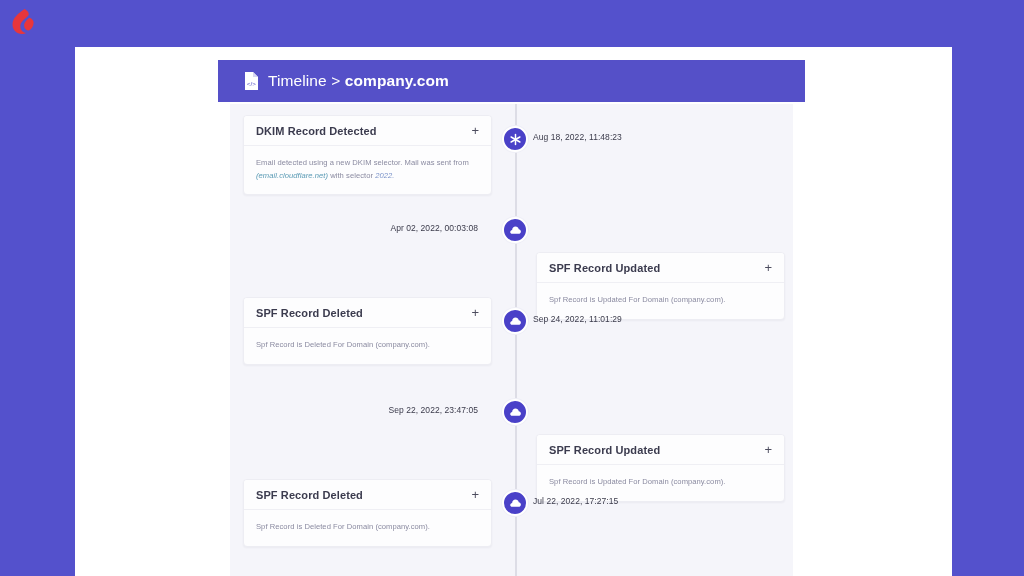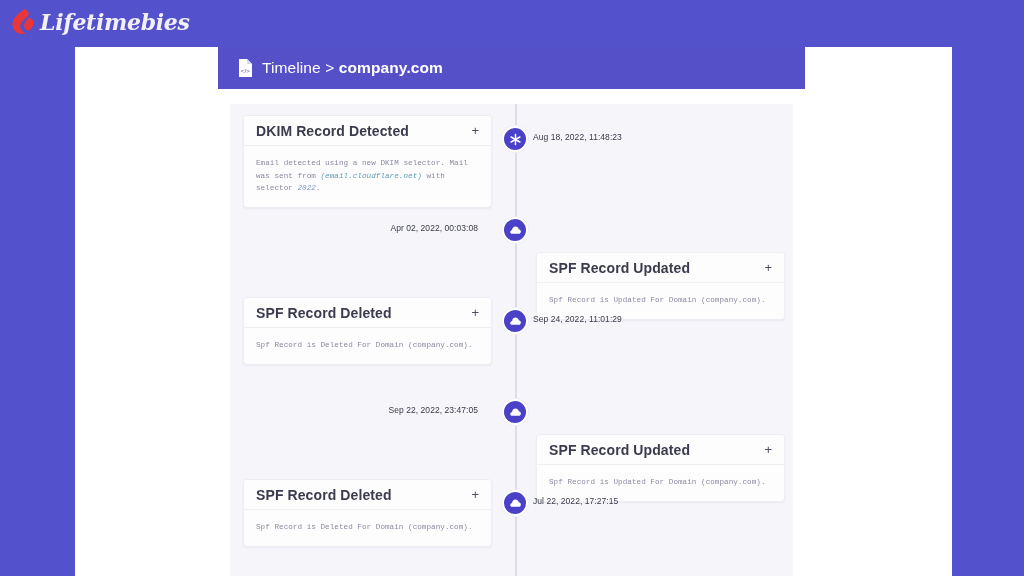--- a/index.html
+++ b/index.html
@@ -41,27 +41,27 @@
     top: 47px;
     width: 877px;
     height: 529px;
     background: #FFFFFF;
   }
 
   
   .app-header {
     position: absolute;
     left: 218px;
-    top: 47px;
+    top: 60px;
     width: 587px;
     height: 42px;
     background: #5550C8;
     display: flex;
     align-items: center;
-    padding-left: 20px;
+    padding-left: 26px;
     gap: 9px;
   }
   .doc-icon { width: 15px; height: 18px; display: block; flex: none; }
   .app-header-title {
     color: #FFFFFF;
     font-size: 15.5px;
     font-weight: 400;
     letter-spacing: 0.1px;
     white-space: nowrap;
   }
@@ -142,60 +142,58 @@
   .card-head {
     height: 30px;
     display: flex;
     align-items: center;
     justify-content: space-between;
     padding: 0 12px;
     border-bottom: 1px solid #EFEFF4;
     background: #FDFDFE;
   }
   .card-title {
-    font-size: 14px;
+    font-size: 11px;
     font-weight: 700;
     color: #3B3B4E;
     letter-spacing: 0.1px;
   }
   .card-plus {
     font-size: 13px;
     line-height: 1;
     color: #4C4C5E;
     font-weight: 400;
     cursor: pointer;
     user-select: none;
   }
   .card-body {
     padding: 11px 12px 12px 12px;
     font-size: 7.6px;
     line-height: 1.65;
     color: #8A8AA0;
     letter-spacing: 0.05px;
-    font-family: Liberation Mono, monospace;
   }
   .card-body .lnk {
     color: #5B9BB5;
     font-style: italic;
     text-decoration: none;
   }
   .card-body .sel {
     color: #7B93C9;
     font-style: italic;
   }
 </style>
 </head>
 <body>
 
 <div class="logo">
   <svg class="logo-flame" viewBox="0 0 26 28">
     <path d="M14.5 1C9 5 2.5 9.5 2.5 16.5c0 5.5 4.2 9.5 9.5 9.5 1.6 0 3-.4 4.2-1-3.4-.6-5.9-3.2-5.9-6.6 0-4.3 4.2-7 7.6-10.3C19.9 6 18.3 3 14.5 1z" fill="#E8363B"></path>
     <path d="M19.5 9.5c-2.6 2.6-5.4 4.6-5.4 7.9 0 2.7 2 4.9 4.7 5.2 2.9-1.6 4.8-4.6 4.8-8.1 0-2-1.5-3.9-4.1-5z" fill="#E8363B"></path>
   </svg>
-  <span class="logo-text">Lifetimebies</span>
 </div>
 
 <div class="page-panel"></div>
 
 <div class="app-header">
   <svg class="doc-icon" viewBox="0 0 15 18">
     <path d="M1 0h8l5 5v13H1z" fill="#FFFFFF"></path>
     <path d="M9 0l5 5H9z" fill="#D7D6F2"></path>
     <text x="7.3" y="14.2" font-family="Liberation Sans, sans-serif" font-size="6.2" fill="#5550C8" text-anchor="middle">&lt;/&gt;</text>
   </svg>

